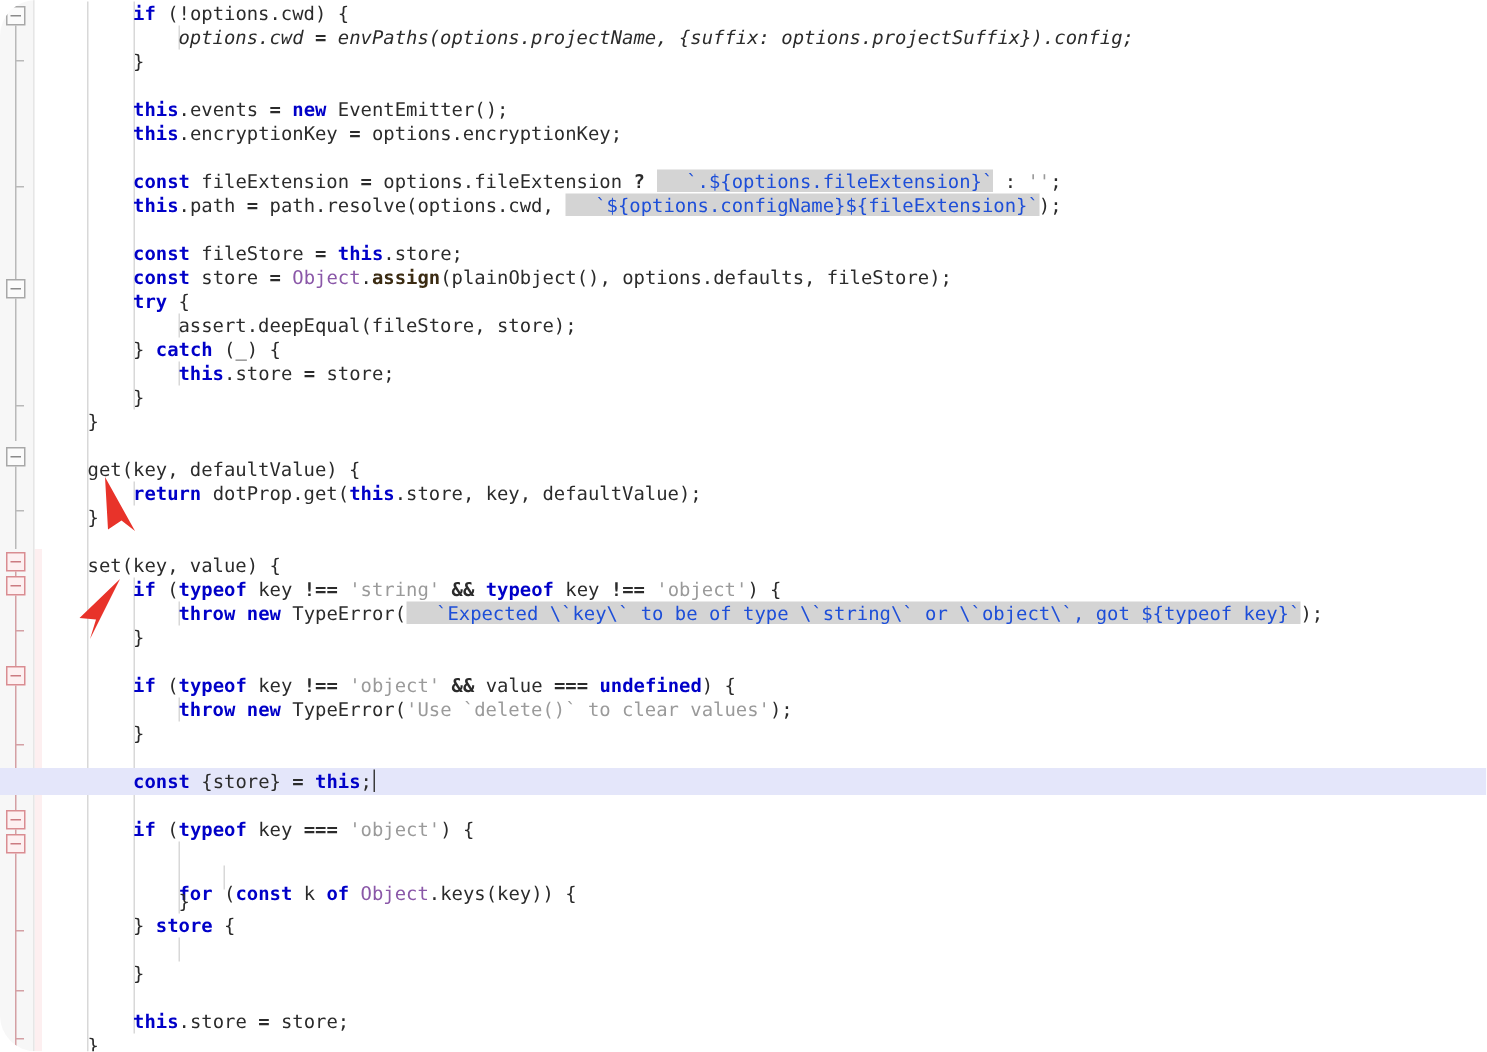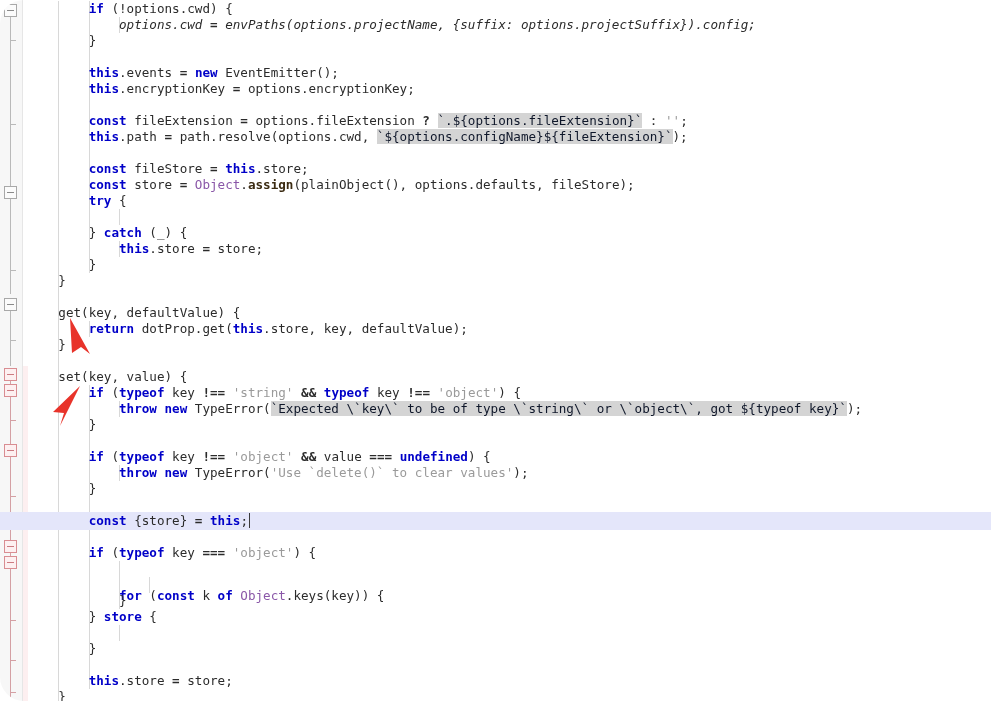--- a/index.html
+++ b/index.html
@@ -125,21 +125,21 @@
     background: #e4e6fa;
     z-index: 2;
   }
 
   
   .kw   { color: #0000c8; font-weight: bold; }
   .id   { color: #2b2b2b; }
   .cls  { color: #8a57a8; }
   .fn   { color: #3b2b12; font-weight: bold; }
   .str  { color: #9a9a9a; }
-  .tpl  { color: #0f172a; background: #d4d4d4; }
+  .tpl  { color: #1d4ed8; background: #d4d4d4; padding-left: 20px; }
   .pun  { color: #2b2b2b; }
   .op   { color: #2b2b2b; font-weight: bold; }
 
   
   .annot { position: absolute; z-index: 9; pointer-events: none; }
 
   
   .caret {
     position: absolute;
     width: 1px;
@@ -203,21 +203,21 @@
         <div class="line" style="top: 49px; z-index: 3;"><span></span></div>
         <div class="line" style="top: 65px; z-index: 3;"><span>        </span><span class="kw">this</span><span class="id">.events </span><span class="op">=</span><span class="id"> </span><span class="kw">new</span><span class="id"> EventEmitter();</span></div>
         <div class="line" style="top: 81px; z-index: 3;"><span>        </span><span class="kw">this</span><span class="id">.encryptionKey </span><span class="op">=</span><span class="id"> options.encryptionKey;</span></div>
         <div class="line" style="top: 97px; z-index: 3;"><span></span></div>
         <div class="line" style="top: 113px; z-index: 3;"><span>        </span><span class="kw">const</span><span class="id"> fileExtension </span><span class="op">=</span><span class="id"> options.fileExtension </span><span class="op">?</span><span class="id"> </span><span class="tpl">`.${options.fileExtension}`</span><span class="id"> </span><span class="pun">:</span><span class="id"> </span><span class="str">''</span><span class="id">;</span></div>
         <div class="line" style="top: 129px; z-index: 3;"><span>        </span><span class="kw">this</span><span class="id">.path </span><span class="op">=</span><span class="id"> path.resolve(options.cwd, </span><span class="tpl">`${options.configName}${fileExtension}`</span><span class="id">);</span></div>
         <div class="line" style="top: 145px; z-index: 3;"><span></span></div>
         <div class="line" style="top: 161px; z-index: 3;"><span>        </span><span class="kw">const</span><span class="id"> fileStore </span><span class="op">=</span><span class="id"> </span><span class="kw">this</span><span class="id">.store;</span></div>
         <div class="line" style="top: 177px; z-index: 3;"><span>        </span><span class="kw">const</span><span class="id"> store </span><span class="op">=</span><span class="id"> </span><span class="cls">Object</span><span class="id">.</span><span class="fn">assign</span><span class="id">(plainObject(), options.defaults, fileStore);</span></div>
         <div class="line" style="top: 193px; z-index: 3;"><span>        </span><span class="kw">try</span><span class="id"> {</span></div>
-        <div class="line" style="top: 209px; z-index: 3;"><span>            </span></div>
+        <div class="line" style="top: 209px; z-index: 3;"><span>            </span><span class="id">assert.deepEqual(fileStore, store);</span></div>
         <div class="line" style="top: 225px; z-index: 3;"><span>        </span><span class="id">} </span><span class="kw">catch</span><span class="id"> (_) {</span></div>
         <div class="line" style="top: 241px; z-index: 3;"><span>            </span><span class="kw">this</span><span class="id">.store </span><span class="op">=</span><span class="id"> store;</span></div>
         <div class="line" style="top: 257px; z-index: 3;"><span>        </span><span class="id">}</span></div>
         <div class="line" style="top: 273px; z-index: 3;"><span>    </span><span class="id">}</span></div>
         <div class="line" style="top: 289px; z-index: 3;"><span></span></div>
         <div class="line" style="top: 305px; z-index: 3;"><span>    </span><span class="id">get(key, defaultValue) {</span></div>
         <div class="line" style="top: 321px; z-index: 3;"><span>        </span><span class="kw">return</span><span class="id"> dotProp.get(</span><span class="kw">this</span><span class="id">.store, key, defaultValue);</span></div>
         <div class="line" style="top: 337px; z-index: 3;"><span>    </span><span class="id">}</span></div>
         <div class="line" style="top: 353px; z-index: 3;"><span></span></div>
         <div class="line" style="top: 369px; z-index: 3;"><span>    </span><span class="id">set(key, value) {</span></div>

